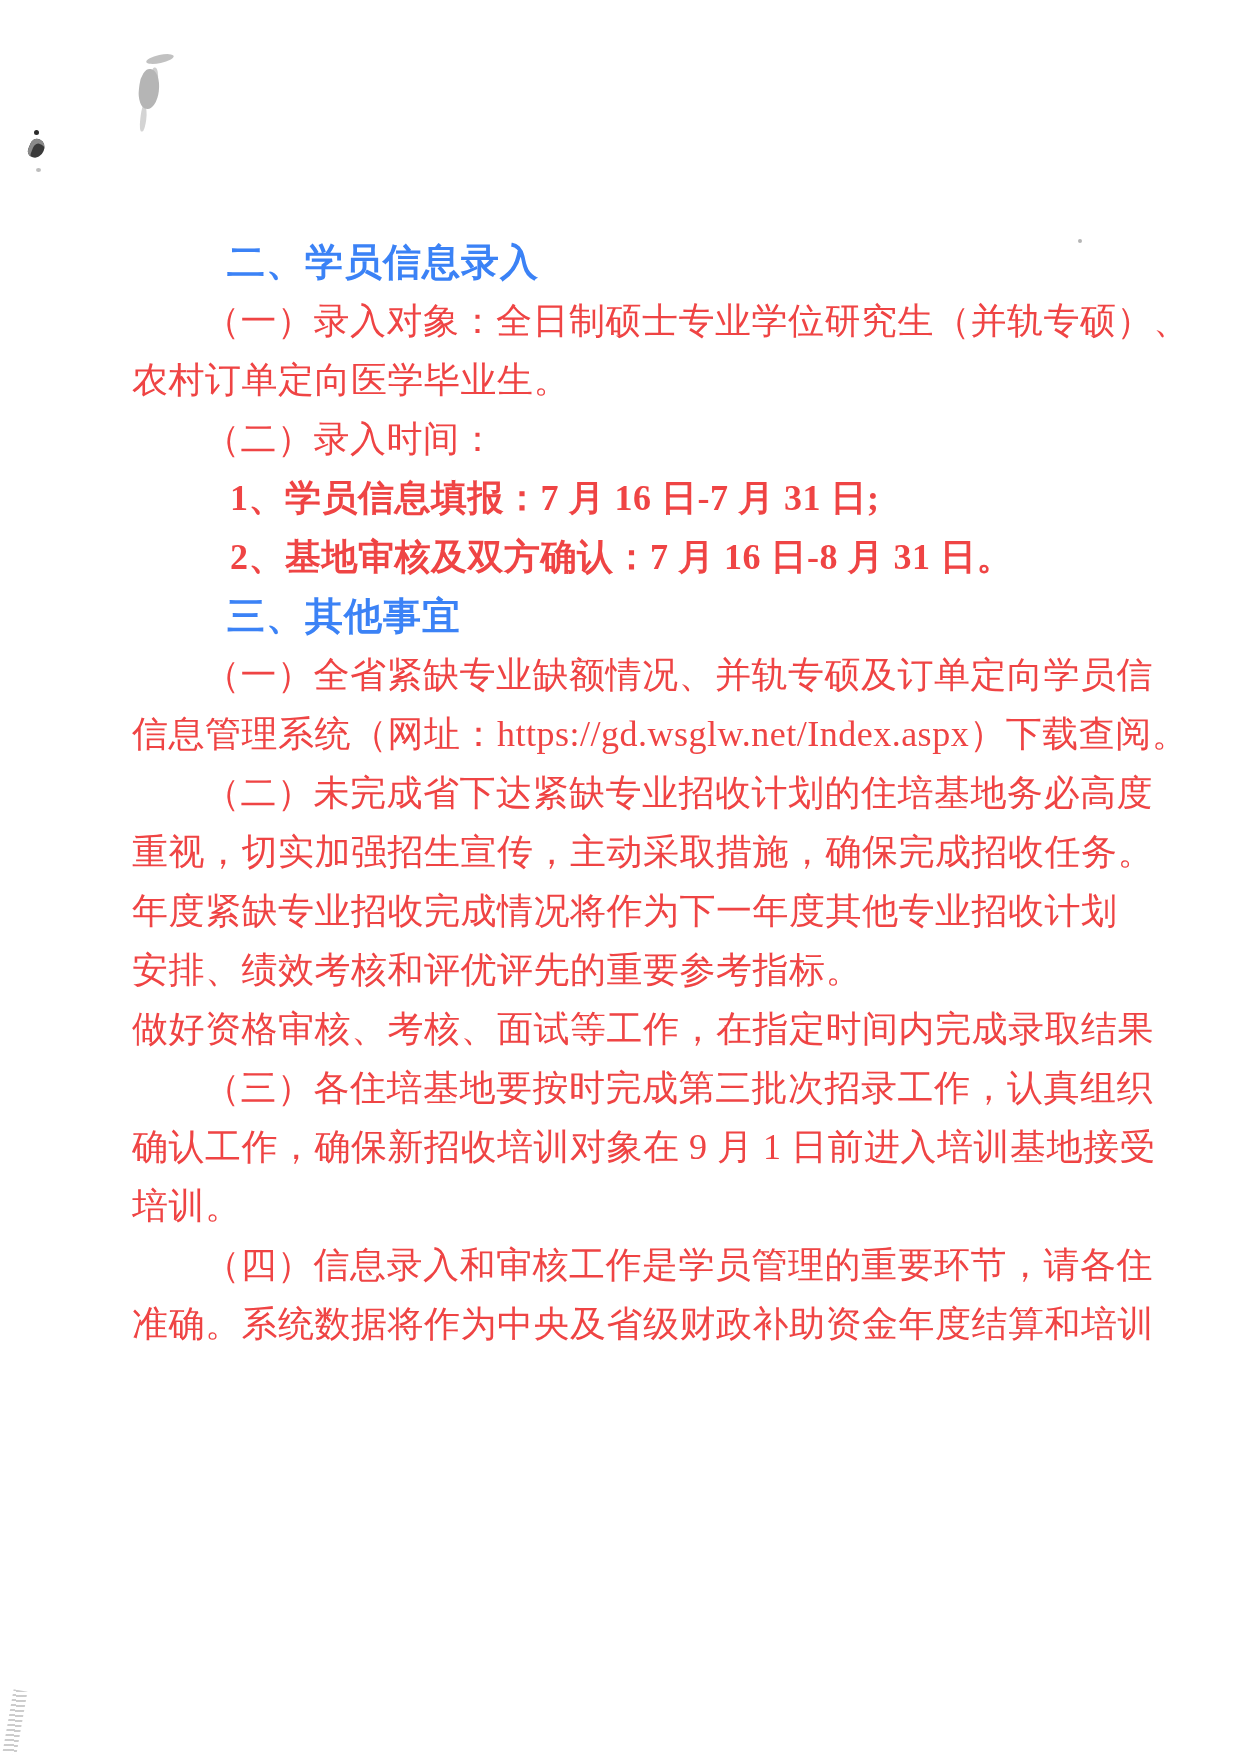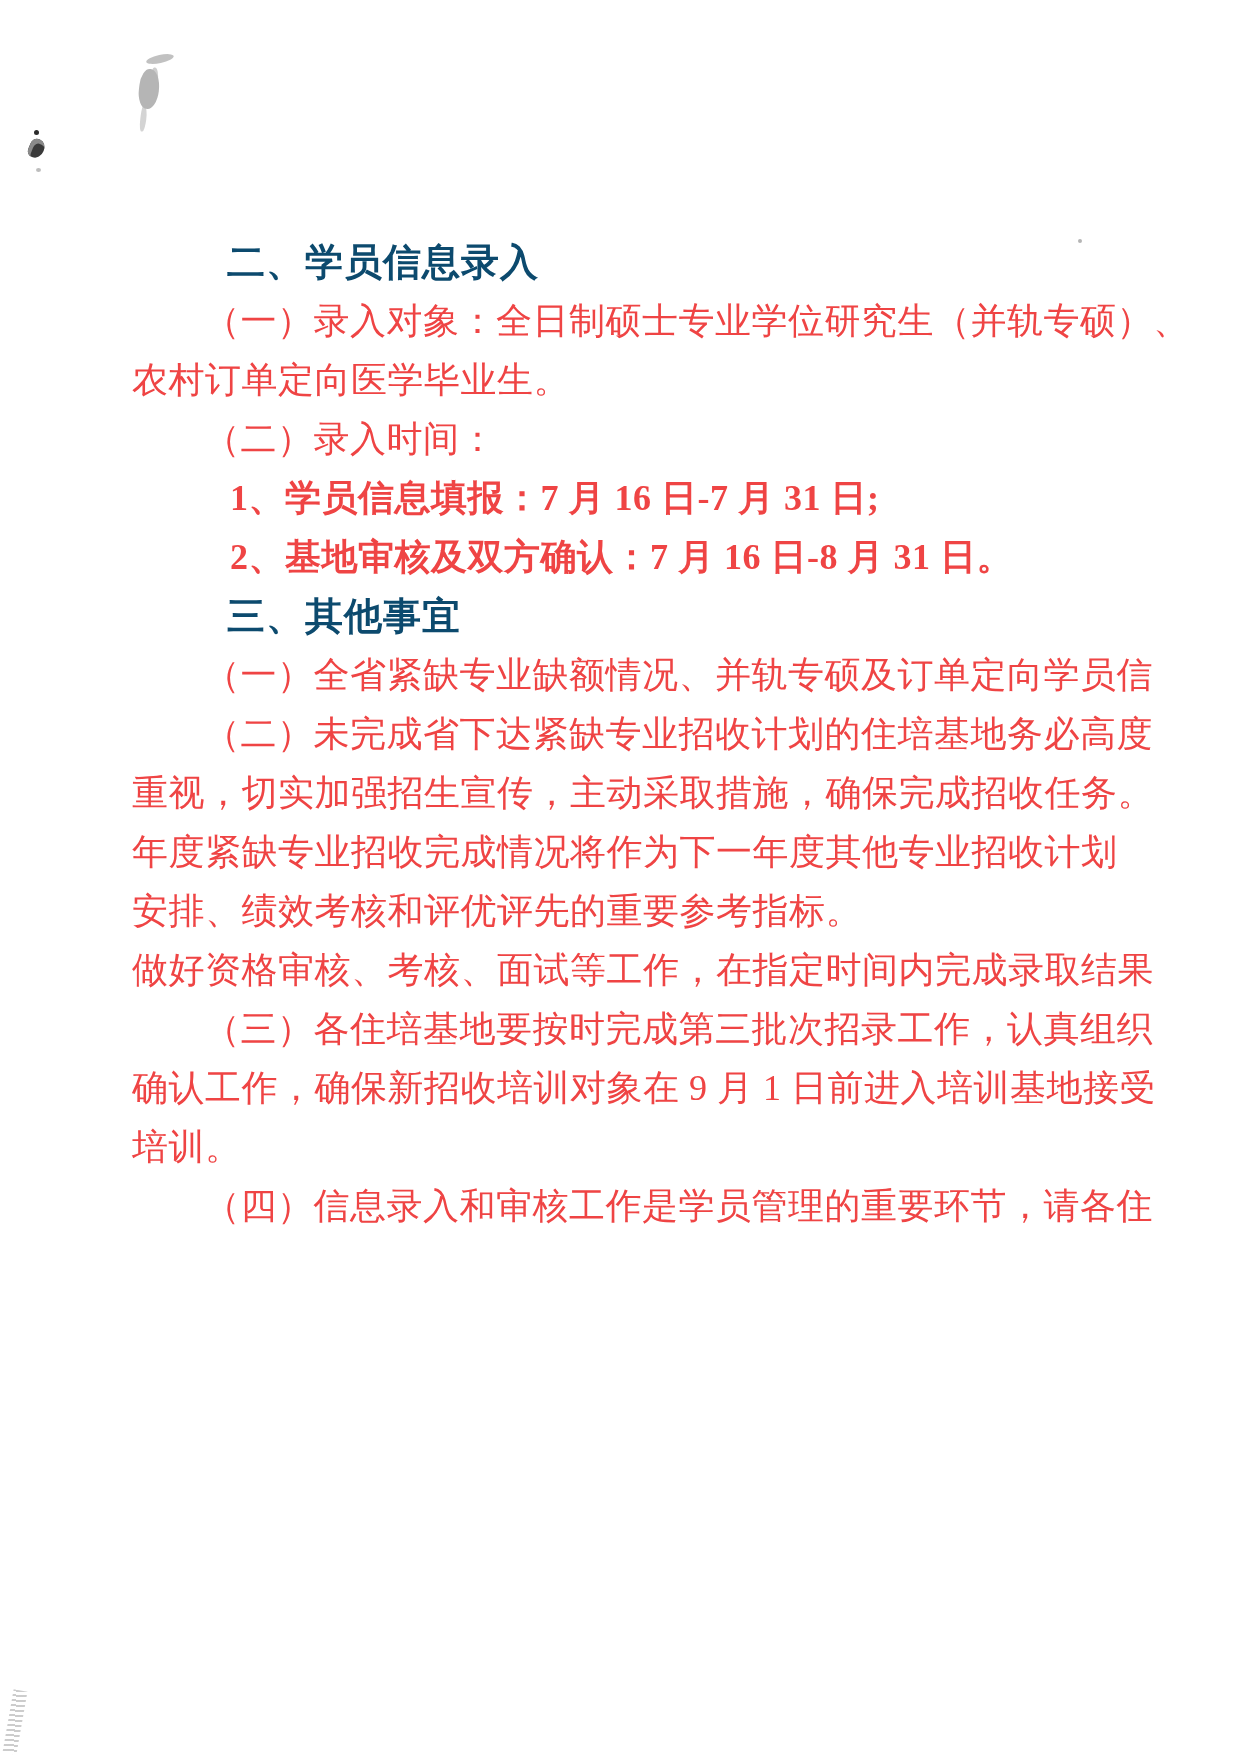--- a/index.html
+++ b/index.html
@@ -27,21 +27,21 @@
     line-height: 59px;
     font-size: 36px;
     color: #ef4444;
     letter-spacing: 0.5px;
   }
   .line.heading {
     font-family: "Liberation Sans", sans-serif;
     font-weight: 700;
     font-size: 38px;
     letter-spacing: 1px;
-    color: #0c4a6e;
+    color: #3b82f6;
   }
   .indent-none    { padding-left: 0; }
   .indent-para    { padding-left: 72px; }
   .indent-num     { padding-left: 98px; font-weight: bold; }
   .indent-heading { padding-left: 95px; }
 
   
   .artifact { position: absolute; pointer-events: none; }
   .smudge-dash {
     left: 146px; top: 55px; width: 28px; height: 8px;
@@ -97,23 +97,25 @@
 
   <div class="doc-body" id="doc-body">
       <div class="line heading indent-heading">二、学员信息录入</div>
       <div class="line body indent-para">（一）录入对象：全日制硕士专业学位研究生（并轨专硕）、</div>
       <div class="line body indent-none">农村订单定向医学毕业生。</div>
       <div class="line body indent-para">（二）录入时间：</div>
       <div class="line body indent-num">1、学员信息填报：7 月 16 日-7 月 31 日;</div>
       <div class="line body indent-num">2、基地审核及双方确认：7 月 16 日-8 月 31 日。</div>
       <div class="line heading indent-heading">三、其他事宜</div>
       <div class="line body indent-para">（一）全省紧缺专业缺额情况、并轨专硕及订单定向学员信</div>
+      <div class="line body indent-none">信息管理系统（网址：https://gd.wsglw.net/Index.aspx）下载查阅。</div>
       <div class="line body indent-para">（二）未完成省下达紧缺专业招收计划的住培基地务必高度</div>
       <div class="line body indent-none">重视，切实加强招生宣传，主动采取措施，确保完成招收任务。</div>
       <div class="line body indent-none">年度紧缺专业招收完成情况将作为下一年度其他专业招收计划</div>
       <div class="line body indent-none">安排、绩效考核和评优评先的重要参考指标。</div>
       <div class="line body indent-none">做好资格审核、考核、面试等工作，在指定时间内完成录取结果</div>
       <div class="line body indent-para">（三）各住培基地要按时完成第三批次招录工作，认真组织</div>
       <div class="line body indent-none">确认工作，确保新招收培训对象在 9 月 1 日前进入培训基地接受</div>
       <div class="line body indent-none">培训。</div>
       <div class="line body indent-para">（四）信息录入和审核工作是学员管理的重要环节，请各住</div>
+      <div class="line body indent-none">准确。系统数据将作为中央及省级财政补助资金年度结算和培训</div>
     </div>
 </div>
 
 </body></html>

